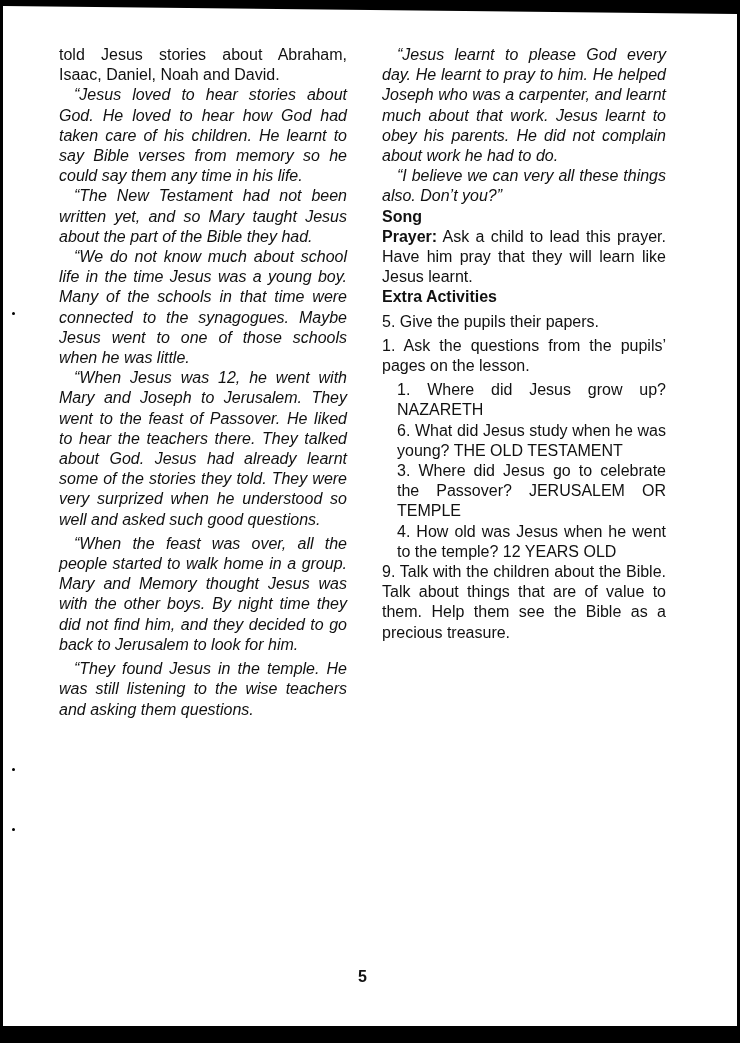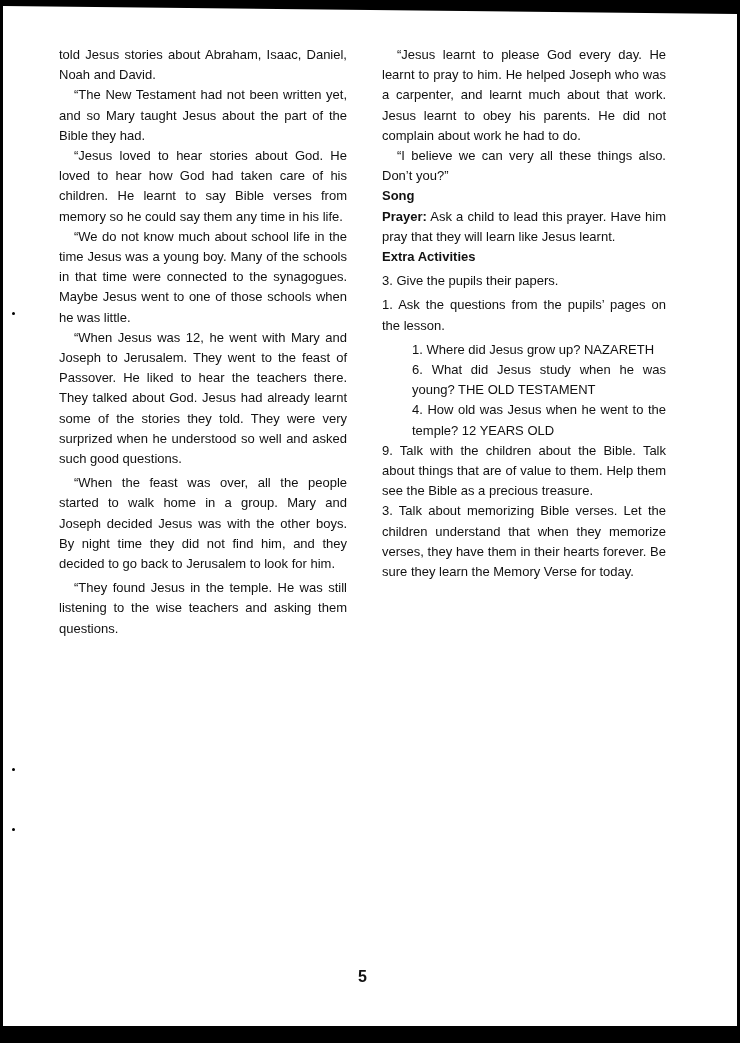--- a/index.html
+++ b/index.html
@@ -12,66 +12,66 @@
   .page {
     position: absolute; left: 3px; top: 6px; width: 734px; height: 1024px;
     background: #fff;
     clip-path: polygon(0 0, 100% 8px, 100% 100%, 0 100%);
   }
   .page-bottom {
     position: absolute; left: 0; top: 1026px; width: 740px; height: 17px; background: #000;
   }
   .col {
     position: absolute; top: 45px;
-    font-size: 13px; line-height: 20.2px;
+    font-size: 16px; line-height: 20.2px;
     text-align: justify;
   }
   .col.left { left: 59px; width: 288px; }
   .col.right { left: 382px; width: 284px; }
   .p { margin: 0; }
-  .ind { text-indent: 15px; }
+  .ind { text-indent: 15px; font-style: italic; }
   .b { font-weight: bold; }
   .wide { letter-spacing: 2px; }
-  .sub { margin-left: 30px; }
+  .sub { margin-left: 15px; }
   .gap { margin-top: 4px; }
   .page-number {
     position: absolute; left: 358px; top: 968px; font-size: 16px; font-weight: bold;
   }
   .speck { position: absolute; width: 3px; height: 3px; background: #000; border-radius: 50%; }
 </style>
 </head>
 <body>
 
 <div class="page"></div>
 <div class="page-bottom"></div>
 
 <span class="speck" style="left:12px; top:312px;"></span>
 <span class="speck" style="left:12px; top:768px;"></span>
 <span class="speck" style="left:12px; top:828px;"></span>
 
 <div class="col left">
   <p class="p">told Jesus stories about Abraham, Isaac, Daniel, Noah and David.</p>
+  <p class="p ind">“Jesus loved to hear stories about God. He loved to hear how God had taken care of his children. He learnt to say Bible verses from memory so he could say them any time in his life.</p>
   <p class="p ind">“The New Testament had not been written yet, and so Mary taught Jesus about the part of the Bible they had.</p>
-  <p class="p ind">“Jesus loved to hear stories about God. He loved to hear how God had taken care of his children. He learnt to say Bible verses from memory so he could say them any time in his life.</p>
   <p class="p ind">“We do not know much about school life in the time Jesus was a young boy. Many of the schools in that time were connected to the synagogues. Maybe Jesus went to one of those schools when he was little.</p>
   <p class="p ind">“When Jesus was 12, he went with Mary and Joseph to Jerusalem. They went to the feast of Passover. He liked to hear the teachers there. They talked about God. Jesus had already learnt some of the stories they told. They were very surprized when he understood so well and asked such good questions.</p>
-  <p class="p ind gap">“When the feast was over, all the people started to walk home in a group. Mary and Joseph decided Jesus was with the other boys. By night time they did not find him, and they decided to go back to Jerusalem to look for him.</p>
+  <p class="p ind gap">“When the feast was over, all the people started to walk home in a group. Mary and Memory thought Jesus was with the other boys. By night time they did not find him, and they decided to go back to Jerusalem to look for him.</p>
   <p class="p ind gap">“They found Jesus in the temple. He was still listening to the wise teachers and asking them questions.</p>
 </div>
 
 <div class="col right">
   <p class="p ind">“Jesus learnt to please God every day. He learnt to pray to him. He helped Joseph who was a carpenter, and learnt much about that work. Jesus learnt to obey his parents. He did not complain about work he had to do.</p>
   <p class="p ind">“I believe we can very all these things also. Don’t you?”</p>
   <p class="p b">Song</p>
   <p class="p">
     <span class="b">Prayer:</span><span> Ask a child to lead this prayer. Have him pray that they will learn like Jesus learnt.</span>
   </p>
   <p class="p b">Extra Activities</p>
-  <p class="p gap">3.  Give the pupils their papers.</p>
+  <p class="p gap">5.  Give the pupils their papers.</p>
   <p class="p gap">1.  Ask the questions from the pupils’ pages on the lesson.</p>
   <p class="p sub gap">1.  Where did Jesus grow up? NAZARETH</p>
   <p class="p sub">6.  What did Jesus study when he was young? THE OLD TESTAMENT</p>
+  <p class="p sub">3.  Where did Jesus go to celebrate the Passover? JERUSALEM OR TEMPLE</p>
   <p class="p sub">4.  How old was Jesus when he went to the temple? 12 YEARS OLD</p>
   <p class="p">9.  Talk with the children about the Bible. Talk about things that are of value to them. Help them see the Bible as a precious treasure.</p>
-  <p class="p">3.  Talk about memorizing Bible verses. Let the children understand that when they memorize verses, they have them in their hearts forever. Be sure they learn the Memory Verse for today.</p>
 </div>
 
 <div class="page-number">5</div>
 
 </body></html>

